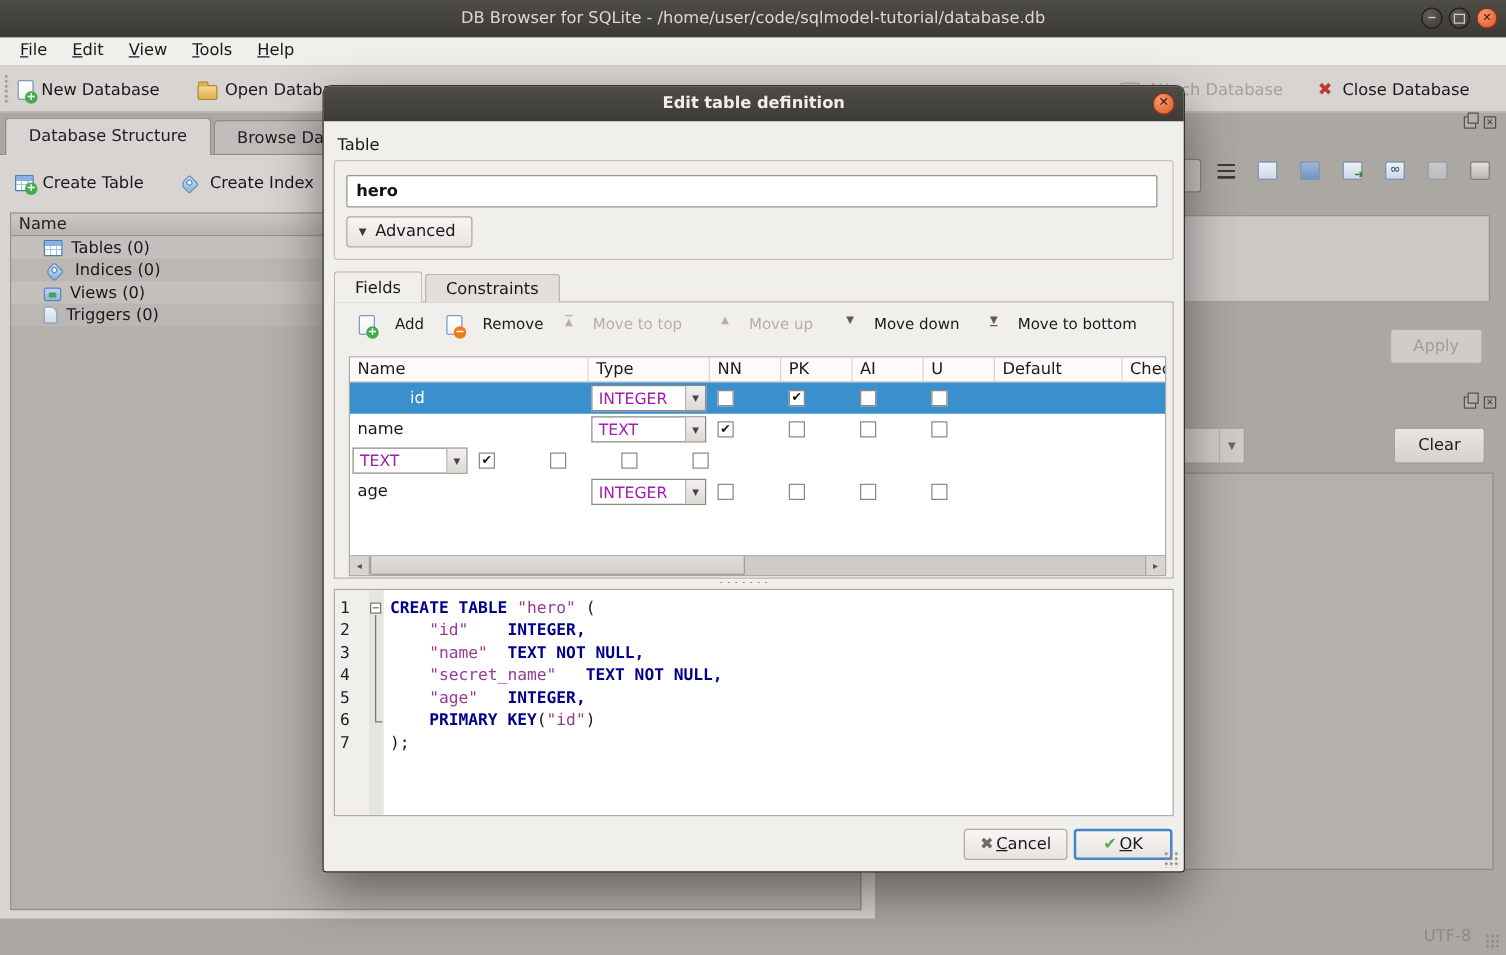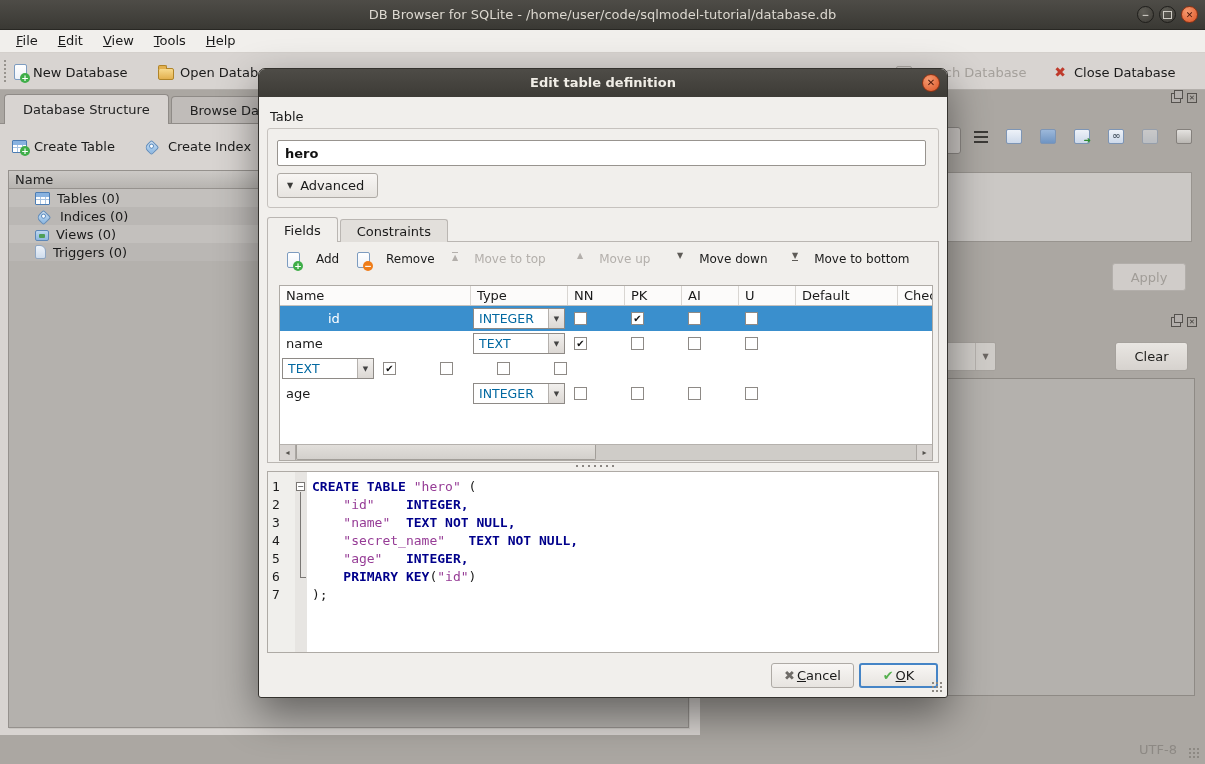--- a/index.html
+++ b/index.html
@@ -131,21 +131,21 @@
   [data-name="fields-toolbar-move-down"]{left:409px}
   [data-name="fields-toolbar-move-to-bottom"]{left:524px}
   #grid{position:absolute;left:11px;top:43px;width:654px;height:176px;background:#fff;border:1px solid #aeaaa5;overflow:hidden}
   #grid-header{display:flex;height:20px;background:#fcfbfa;border-bottom:1px solid #c6c2be}
   .ghead{border-right:1px solid #d9d6d2;padding:0 0 0 6px;line-height:19px;font-size:13px;color:#1a1a1a;overflow:hidden;white-space:nowrap;flex:0 0 auto}
   .grow{display:flex;height:25px;align-items:stretch}
   .gcell{flex:0 0 auto;display:flex;align-items:center;padding-left:6px;font-size:13px;overflow:hidden;white-space:nowrap}
   .gcell.cbcell{justify-content:flex-start;padding-left:6px}
   .grow.sel{background:#3a8fcd;color:#fff}
   .combo{display:flex;align-items:center;background:#fff;border:1px solid #8e8a86;height:21px;width:92px}
-  .combo .ctext{flex:1;padding:0 5px;font-size:12.5px;color:#0369a1;overflow:hidden}
+  .combo .ctext{flex:1;padding:0 5px;font-size:12.5px;color:#a21caf;overflow:hidden}
   .combo .arr{width:16px;height:100%;background:linear-gradient(#f2f0ee,#dcd8d4);border-left:1px solid #b5b1ad;display:flex;align-items:center;justify-content:center;font-size:7px;color:#444}
   .combo .arr::before{content:"▼"}
   .cb{width:13px;height:13px;background:#fff;border:1px solid #8e8a86;display:inline-block;text-align:center;line-height:12px;font-size:10px;color:#111}
   .cb.on::before{content:"✔"}
   #hscroll{position:absolute;left:0;bottom:0;width:652px;height:16px;background:#cfccc8;border-top:1px solid #b5b1ad;display:flex}
   .sbtn{width:16px;height:15px;background:#d8d4d1;border-right:1px solid #aba7a3;display:flex;align-items:center;justify-content:center;font-size:8px;color:#55524e;flex:0 0 auto}
   .sbtn.right{border-right:none;border-left:1px solid #aba7a3;margin-left:auto}
   #hthumb{width:300px;height:15px;background:linear-gradient(#e2dfdb,#d3d0cc);border:1px solid #a29e99;border-top:none;border-radius:0 0 2px 2px}
   #splitter-dots{position:absolute;left:315px;top:395px;width:42px;height:5px;background:radial-gradient(#8a8682 1px,rgba(0,0,0,0) 1.1px);background-size:6px 4px}
   #sql-frame{position:absolute;left:8px;top:402px;width:672px;height:182px;border:1px solid #aeaaa5;background:#fff;overflow:hidden}

